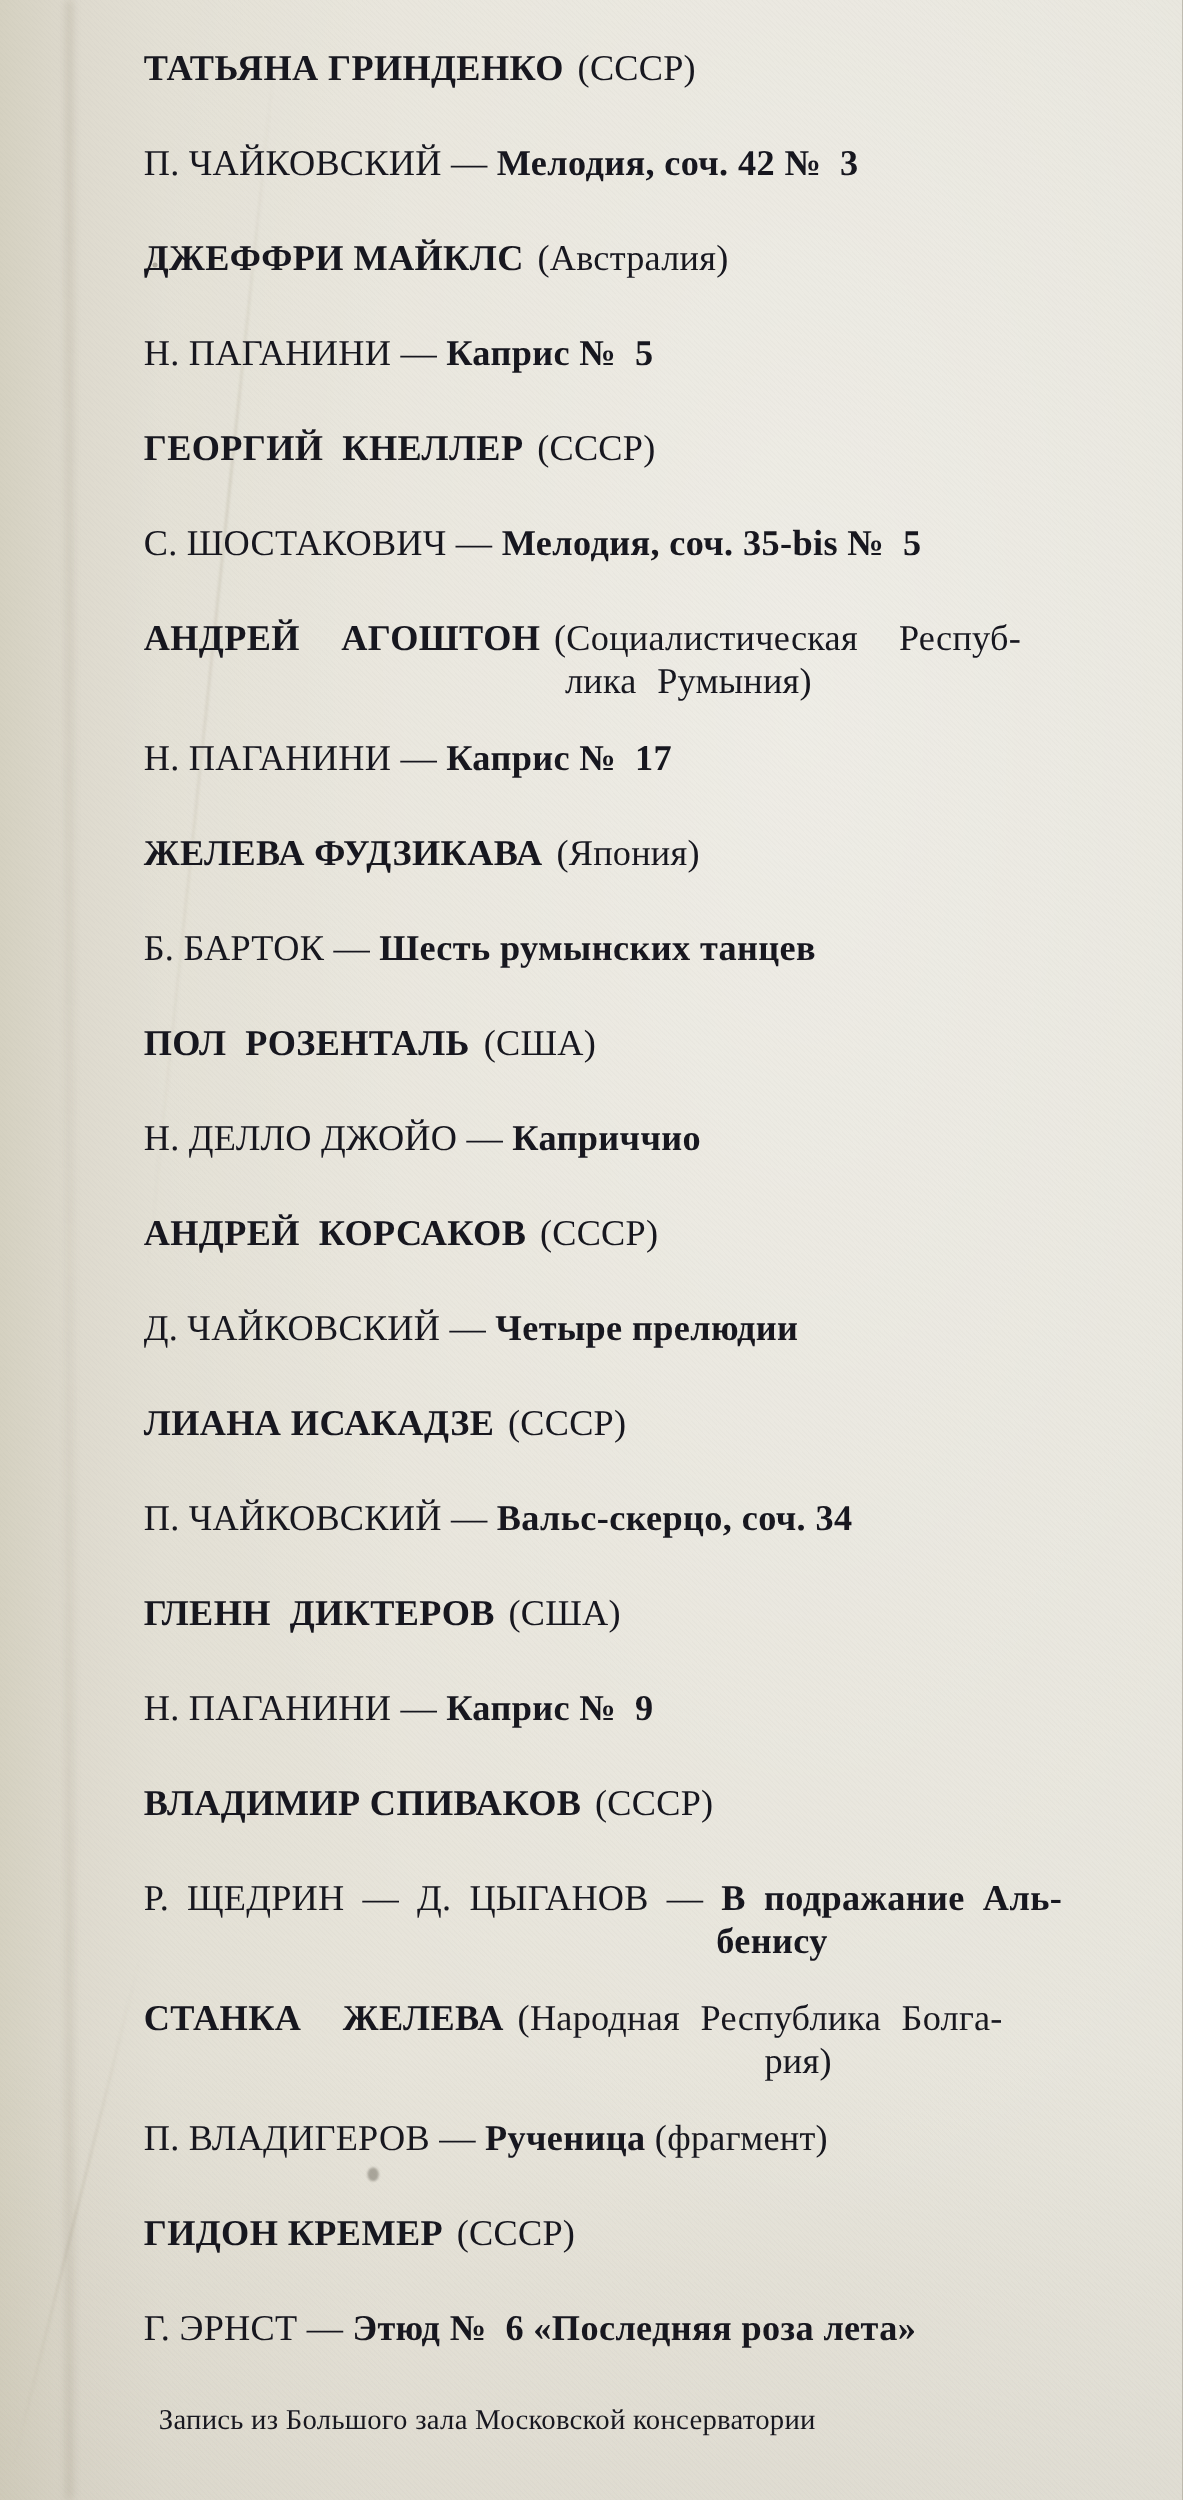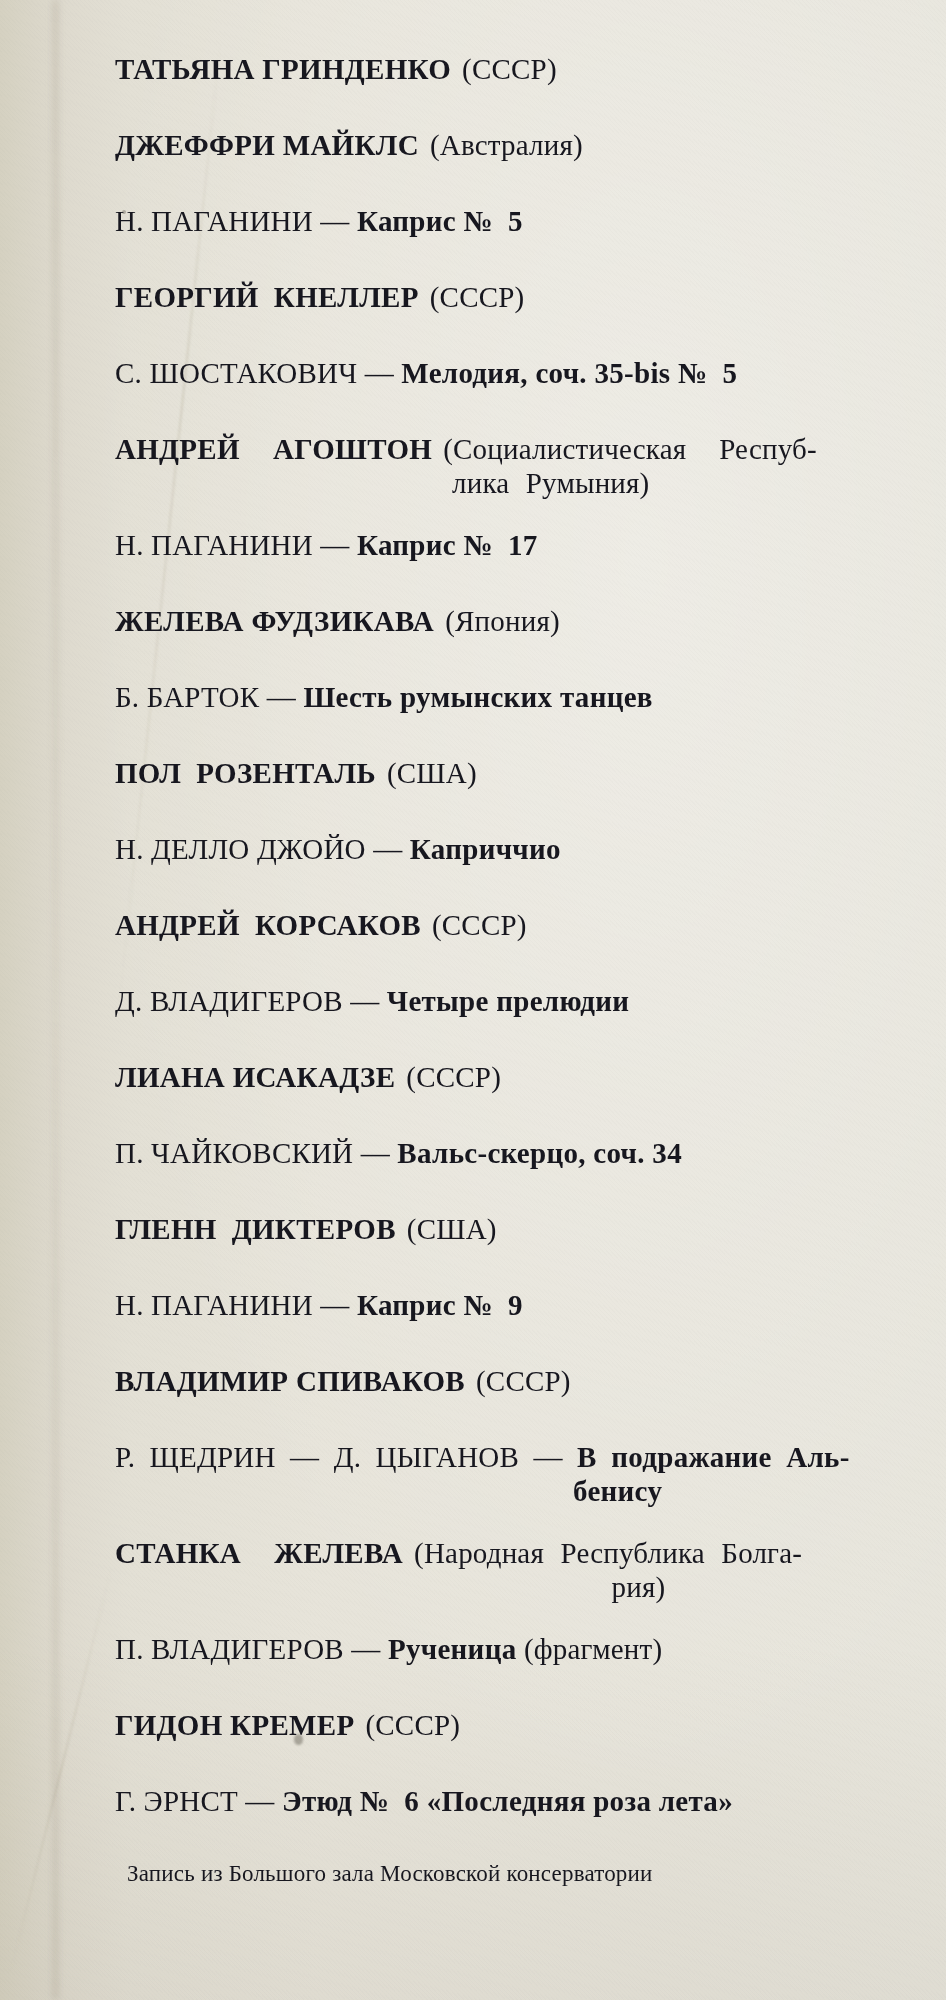--- a/index.html
+++ b/index.html
@@ -9,21 +9,21 @@
     margin:0 auto;
     overflow:hidden;
     color:#17171f;
     font-family:"Liberation Serif","DejaVu Serif",serif;
     background:
       repeating-linear-gradient(47deg, rgba(0,0,0,0.012) 0 1px, rgba(0,0,0,0) 1px 3px),
       radial-gradient(ellipse at 68% 28%, rgba(255,255,255,0.30), rgba(255,255,255,0) 62%),
       linear-gradient(180deg, rgba(0,0,0,0) 82%, rgba(120,108,82,0.07) 100%),
       linear-gradient(90deg, #d5d1c1 0px, #dedace 60px, #e3e0d5 130px, #e7e4da 320px, #e7e5dc 100%);
   }
-  .content{position:absolute;left:115px;top:52px;width:742px;}
+  .content{position:absolute;left:115px;top:38px;width:742px;}
   .line{
     font-size:29px;line-height:34px;
     letter-spacing:0.2px;
     margin:0 0 42px 0;
     white-space:pre-wrap;
   }
   .m2{margin-bottom:28px;}
   .b{font-weight:bold;letter-spacing:0.3px;}
   .country{margin-left:11px;}
   .spread{word-spacing:9px;}
@@ -58,20 +58,21 @@
   <div class="crease crease-1"></div>
   <div class="crease crease-2"></div>
   <div class="crease crease-3"></div>
   <div class="speck speck-1"></div>
   <div class="speck speck-2"></div>
 
   <div class="content">
 
     <div>
       <p class="line"><span class="b">ТАТЬЯНА ГРИНДЕНКО</span><span class="country">(СССР)</span></p>
+      <p class="line"><span>П. ЧАЙКОВСКИЙ — </span><span class="b">Мелодия, соч. 42 №  3</span></p>
     </div>
 
     <div>
       <p class="line"><span class="b">ДЖЕФФРИ МАЙКЛС</span><span class="country">(Австралия)</span></p>
       <p class="line"><span>Н. ПАГАНИНИ — </span><span class="b">Каприс №  5</span></p>
     </div>
 
     <div>
       <p class="line"><span class="b">ГЕОРГИЙ  КНЕЛЛЕР</span><span class="country">(СССР)</span></p>
       <p class="line"><span>С. ШОСТАКОВИЧ — </span><span class="b">Мелодия, соч. 35-bis №  5</span></p>
@@ -87,21 +88,21 @@
       <p class="line"><span>Б. БАРТОК — </span><span class="b">Шесть румынских танцев</span></p>
     </div>
 
     <div>
       <p class="line"><span class="b">ПОЛ  РОЗЕНТАЛЬ</span><span class="country">(США)</span></p>
       <p class="line"><span>Н. ДЕЛЛО ДЖОЙО — </span><span class="b">Каприччио</span></p>
     </div>
 
     <div>
       <p class="line"><span class="b">АНДРЕЙ  КОРСАКОВ</span><span class="country">(СССР)</span></p>
-      <p class="line"><span>Д. ВЛАДИГЕРОВ — </span><span class="b">Четыре прелюдии</span></p>
+      <p class="line"><span>Д. ЧАЙКОВСКИЙ — </span><span class="b">Четыре прелюдии</span></p>
     </div>
 
     <div>
       <p class="line"><span class="b">ЛИАНА ИСАКАДЗЕ</span><span class="country">(СССР)</span></p>
       <p class="line"><span>П. ЧАЙКОВСКИЙ — </span><span class="b">Вальс-скерцо, соч. 34</span></p>
     </div>
 
     <div>
       <p class="line"><span class="b">ГЛЕНН  ДИКТЕРОВ</span><span class="country">(США)</span></p>
       <p class="line"><span>Н. ПАГАНИНИ — </span><span class="b">Каприс №  9</span></p>

